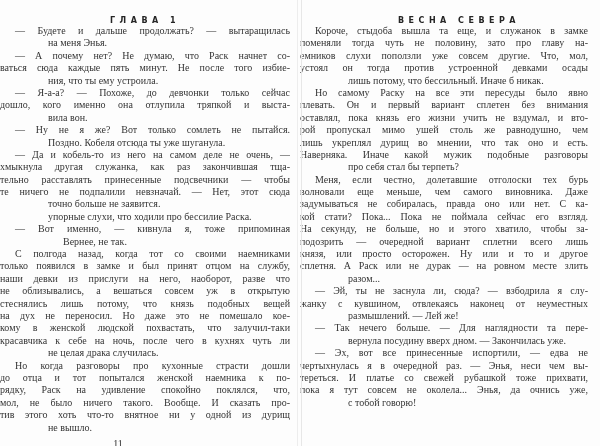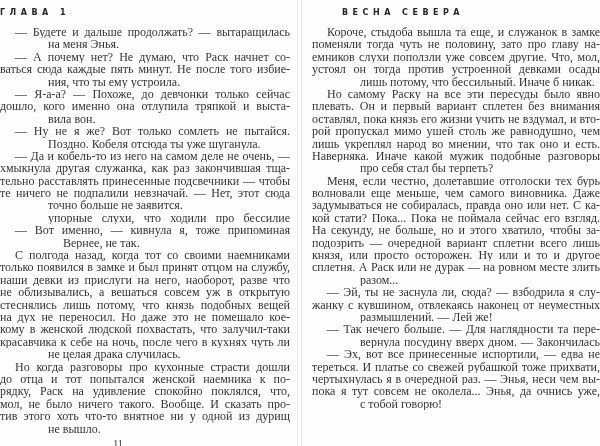--- a/index.html
+++ b/index.html
@@ -9,35 +9,34 @@
     position: relative;
     overflow: hidden;
     font-family: "Liberation Serif", serif;
     color: #343434;
   }
   .page {
     position: absolute;
     top: 0;
   }
   .page-left  { left: 0;    width: 290px; }
-  .page-right { left: 312px; width: 288px; }
+  .page-right { left: 300px; width: 288px; }
   .running-head {
     font-family: "DejaVu Sans", sans-serif;
     font-weight: bold;
     font-size: 8px;
     letter-spacing: 4.5px;
-    text-align: left;
+    text-align: center;
     color: #252525;
-    margin-top: 8px;
+    margin-top: 16px;
     white-space: nowrap;
   }
   .page-right .running-head { padding-left: 30px; }
   .body-text {
-    margin-top: 9px;
-    font-size: 12px;
+    font-size: 10px;
     line-height: 12.4px;
   }
   .para { margin: 0; }
   .line {
     text-align: justify;
     text-align-last: justify;
     height: 12.4px;
     overflow: hidden;
   }
   .line.last { text-align-last: left; padding-left: 48px; }
@@ -126,21 +125,21 @@
         <div class="line">поменяли тогда чуть не половину, зато про главу на-</div>
         <div class="line">емников слухи поползли уже совсем другие. Что, мол,</div>
         <div class="line">устоял он тогда против устроенной девками осады</div>
         <div class="line last">лишь потому, что бессильный. Иначе б никак.</div>
       </div>
       <div class="para">
         <div class="line first">Но самому Раску на все эти пересуды было явно</div>
         <div class="line">плевать. Он и первый вариант сплетен без внимания</div>
         <div class="line">оставлял, пока князь его жизни учить не вздумал, и вто-</div>
         <div class="line">рой пропускал мимо ушей столь же равнодушно, чем</div>
-        <div class="line">лишь укреплял народ во мнении, что так оно и есть.</div>
+        <div class="line">лишь укреплял дурищ во мнении, что так оно и есть.</div>
         <div class="line">Наверняка. Иначе какой мужик подобные разговоры</div>
         <div class="line last">про себя стал бы терпеть?</div>
       </div>
       <div class="para">
         <div class="line first">Меня, если честно, долетавшие отголоски тех бурь</div>
         <div class="line">волновали еще меньше, чем самого виновника. Даже</div>
         <div class="line">задумываться не собиралась, правда оно или нет. С ка-</div>
         <div class="line">кой стати? Пока... Пока не поймала сейчас его взгляд.</div>
         <div class="line">На секунду, не больше, но и этого хватило, чтобы за-</div>
         <div class="line">подозрить — очередной вариант сплетни всего лишь</div>
@@ -152,22 +151,22 @@
         <div class="line first">— Эй, ты не заснула ли, сюда? — взбодрила я слу-</div>
         <div class="line">жанку с кувшином, отвлекаясь наконец от неуместных</div>
         <div class="line last">размышлений. — Лей же!</div>
       </div>
       <div class="para">
         <div class="line first">— Так нечего больше. — Для наглядности та пере-</div>
         <div class="line last">вернула посудину вверх дном. — Закончилась уже.</div>
       </div>
       <div class="para">
         <div class="line first">— Эх, вот все принесенные испортили, — едва не</div>
+        <div class="line">чертыхнулась я в очередной раз. — Энья, неси чем вы-</div>
         <div class="line">тереться. И платье со свежей рубашкой тоже прихвати,</div>
-        <div class="line">чертыхнулась я в очередной раз. — Энья, неси чем вы-</div>
         <div class="line">пока я тут совсем не околела... Энья, да очнись уже,</div>
         <div class="line last">с тобой говорю!</div>
       </div>
     </div>
 </div>
 
 <div class="gutter-line g1"></div>
 <div class="gutter-line g2"></div>
 
 <div class="folio">11</div>

